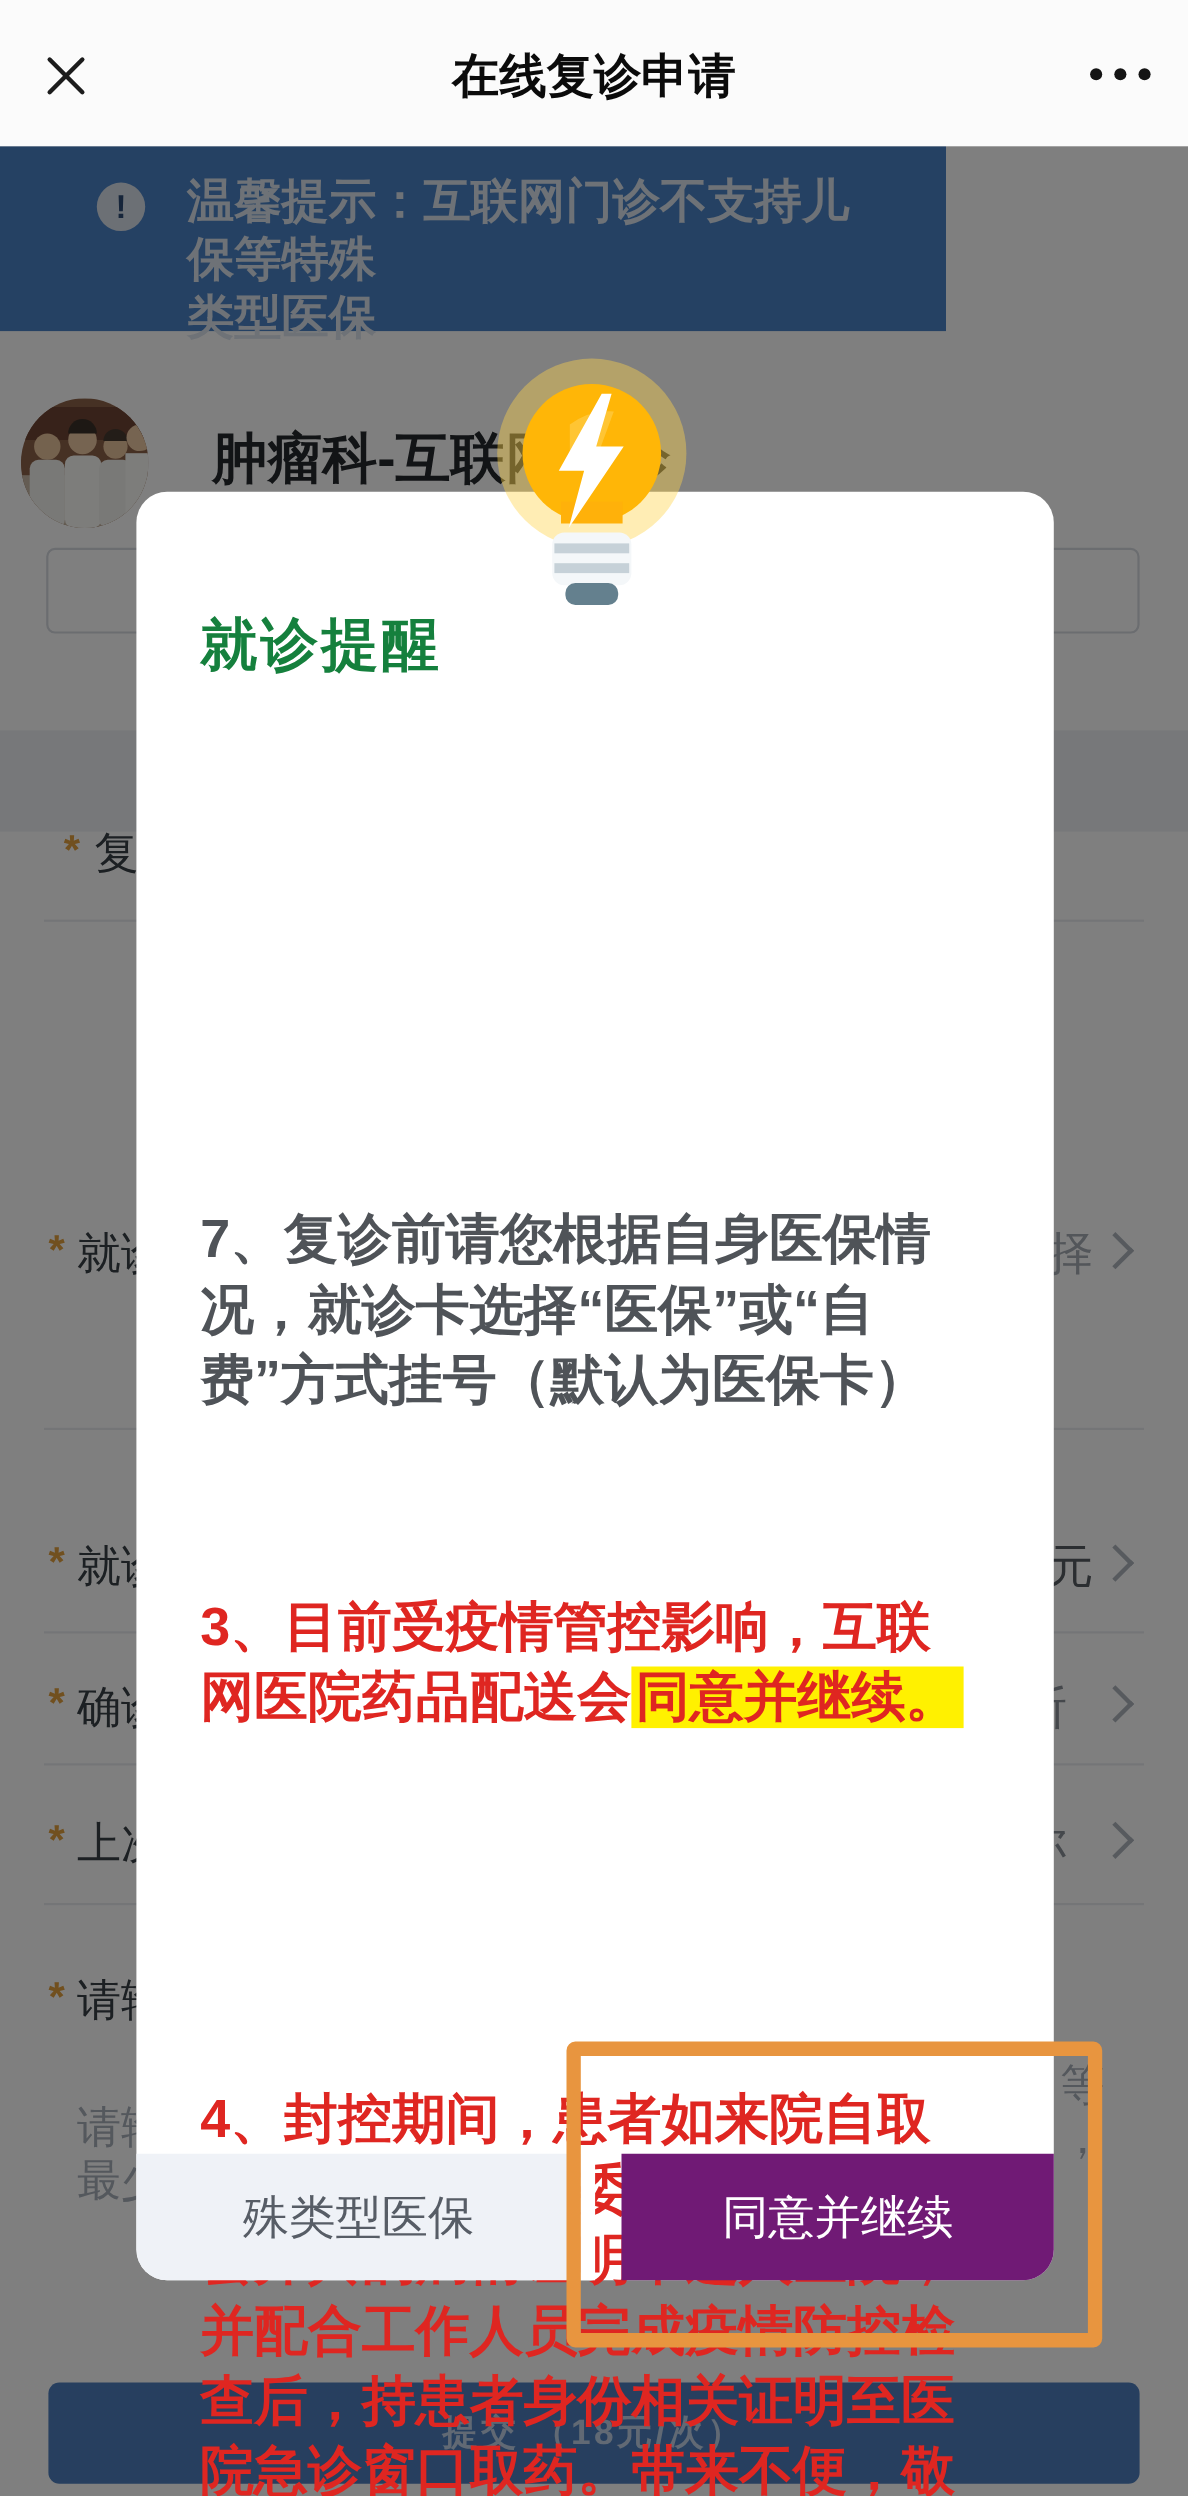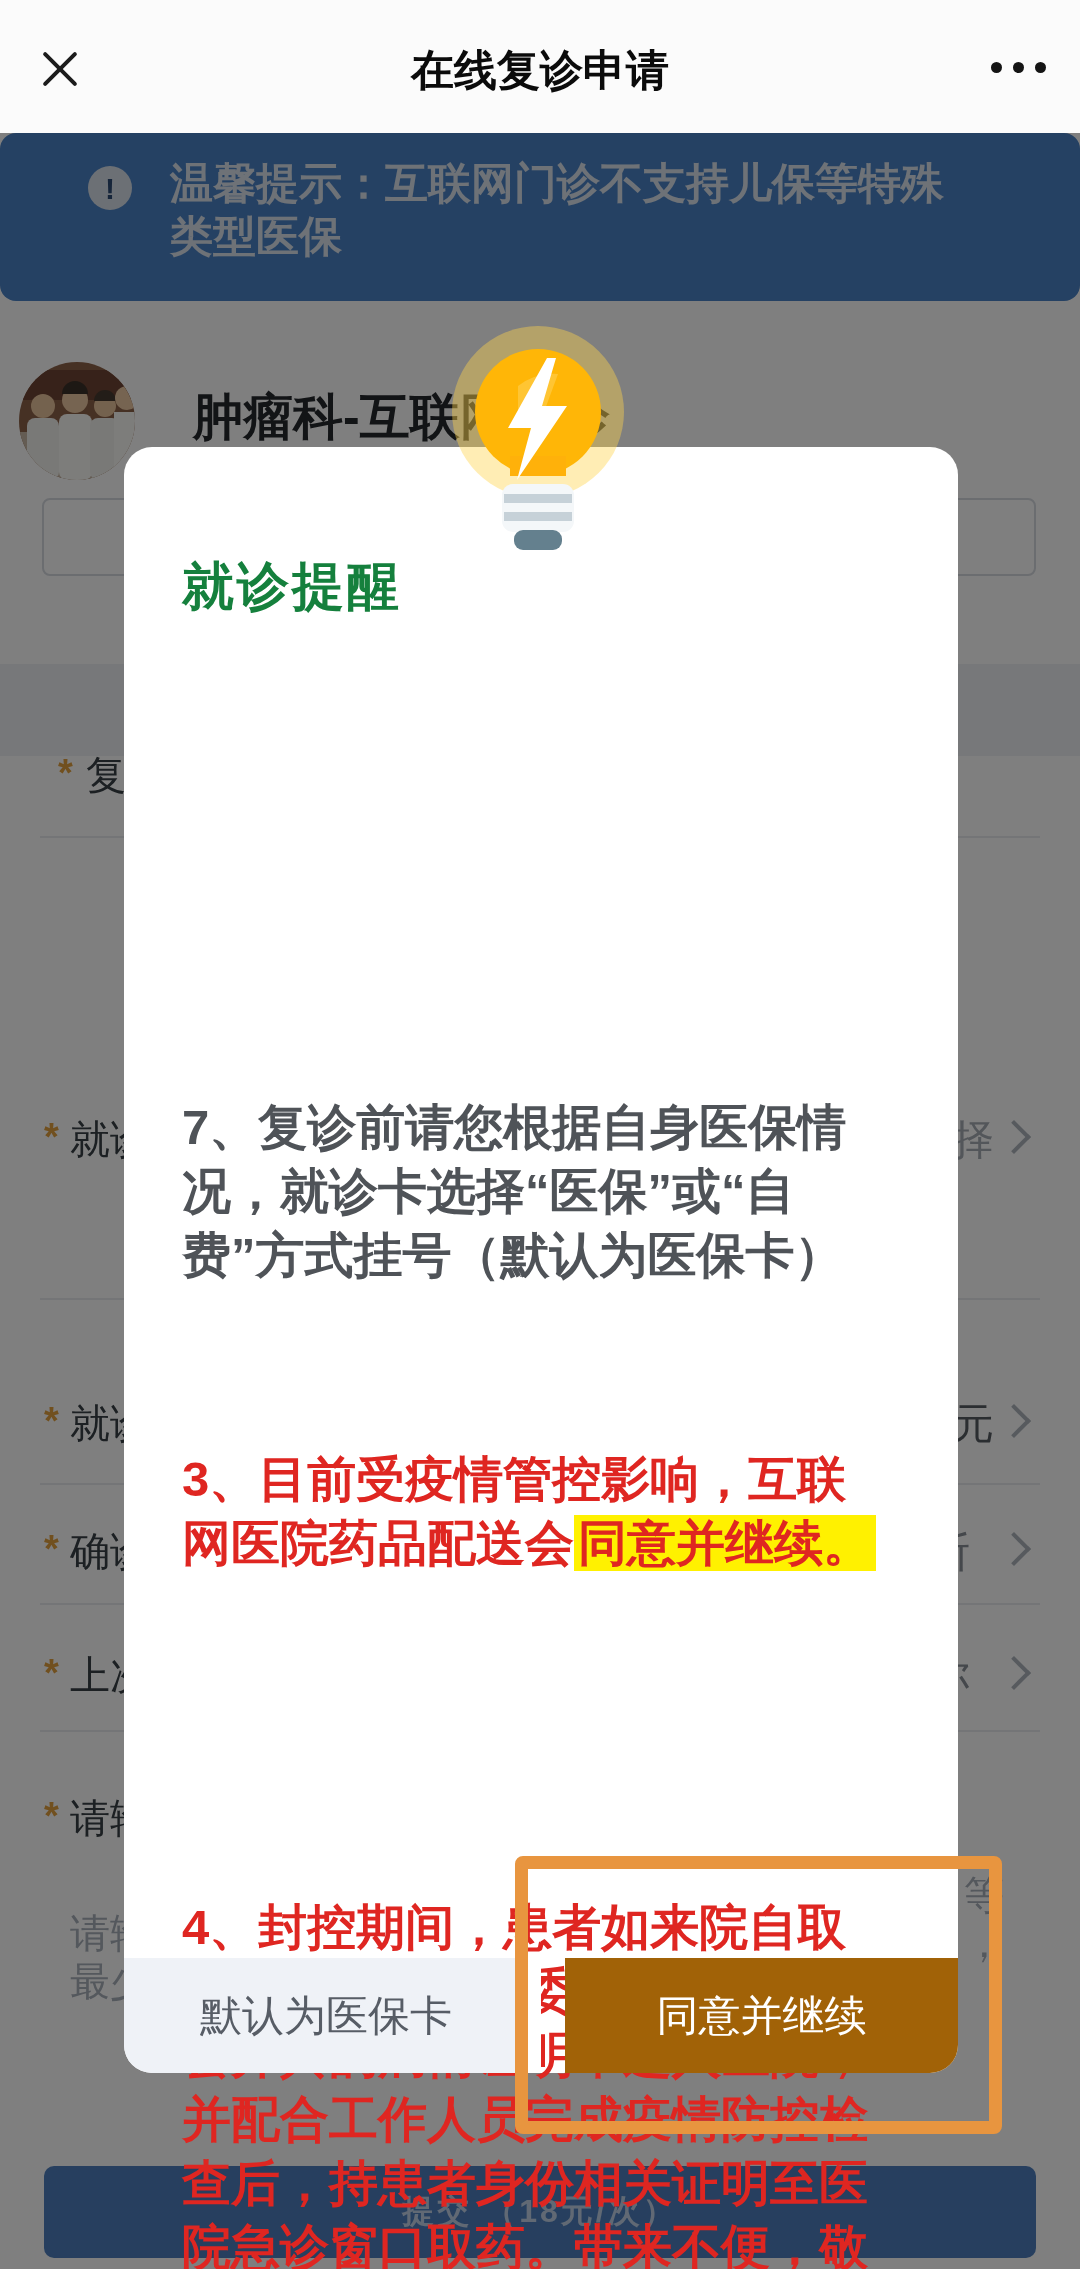--- a/index.html
+++ b/index.html
@@ -9,22 +9,22 @@
   .titlebar{position:absolute;left:0;top:0;width:1080px;height:133px;background:#fbfbfb;z-index:10;}
   .xicon{position:absolute;left:38px;top:48px;width:42px;height:42px;cursor:pointer;}
   .xicon i{position:absolute;left:-1px;top:19px;width:46px;height:4px;background:#1c1c1c;border-radius:2px;}
   .xicon i:first-child{transform:rotate(45deg);}
   .xicon i:last-child{transform:rotate(-45deg);}
   .page-title{position:absolute;left:0;top:0;width:100%;height:133px;line-height:140px;margin:0;
               text-align:center;font-size:43px;font-weight:600;color:#0b0b0b;}
   .dots{position:absolute;right:34px;top:62px;display:flex;gap:11px;cursor:pointer;}
   .dots i{width:11px;height:11px;border-radius:50%;background:#141414;}
   
-  .banner{position:absolute;left:0;top:133px;width:1080px;height:168px;background:#4A82C6;
-          box-sizing:border-box;padding:24px 60px 0 170px;border-radius:16px;}
+  .banner{position:absolute;left:0;top:133px;width:860px;height:168px;background:#4A82C6;
+          box-sizing:border-box;padding:24px 60px 0 170px;}
   .banner p{margin:0;white-space:pre-line;font-size:43px;line-height:53px;font-weight:700;color:#DCE4EE;}
   .info-badge{position:absolute;left:88px;top:166px;width:44px;height:44px;border-radius:50%;
               background:#D9E1EB;color:#2C4A74;font-size:30px;font-weight:900;text-align:center;line-height:46px;}
   
   .avatar{position:absolute;left:19px;top:362px;width:116px;height:118px;border-radius:50%;overflow:hidden;}
   .dept-title{position:absolute;left:193px;top:384px;margin:0;font-size:50px;font-weight:800;color:#25282C;}
   .inputbox{position:absolute;left:42px;top:498px;width:994px;height:78px;box-sizing:border-box;
             border:2px solid #D6DAE0;border-radius:8px;background:#fff;}
   .gapband{position:absolute;left:0;top:664px;width:1080px;height:92px;background:#EFF1F4;}
   .hairline{position:absolute;left:40px;width:1000px;height:2px;background:#E9EBEF;}
@@ -47,21 +47,21 @@
          z-index:60;box-sizing:border-box;}
   .m-title{position:absolute;left:58px;top:105px;margin:0;font-size:52px;font-weight:900;color:#15803d;letter-spacing:3px;}
   .m-p{position:absolute;left:58px;width:724px;margin:0;white-space:pre-line;
        font-size:49px;line-height:64px;font-weight:700;}
   .t-gray{color:#4F5358;} .t-red{color:#DF2621;}
   .hl{background:#FFF100;padding:1px 4px;}
   .btnrow{position:absolute;left:0;bottom:0;width:100%;height:115px;display:flex;}
   .btn{border:none;font-family:inherit;font-size:42px;font-weight:500;cursor:pointer;height:115px;}
   .btn-gray{width:404px;background:#EFF2F7;color:#575D66;border-bottom-left-radius:28px;}
   .btn-spacer{width:13px;background:#fff;}
-  .btn-blue{flex:1;background:#a16207;color:#FFFFFF;border-bottom-right-radius:28px;margin-left:24px;}
+  .btn-blue{flex:1;background:#701a75;color:#FFFFFF;border-bottom-right-radius:28px;margin-left:24px;}
   
   .bulb{position:absolute;left:444px;top:316px;z-index:70;}
   
   .orange-rect{position:absolute;left:515px;top:1856px;width:487px;height:278px;box-sizing:border-box;
                border:13px solid #E8953F;border-radius:8px;z-index:80;}
 </style>
 </head>
 <body>
 
 <div class="screen">
@@ -156,21 +156,21 @@
     <p class="m-p t-red" style="top:1000px"><span>3、目前受疫情管控影响，互联
 网医院药品配送会</span><span class="hl">同意并继续。</span></p>
     <p class="m-p t-red" style="top:1448px">4、封控期间，患者如来院自取
 药品前需联系居委会，携带居委
 会开具的病情证明单进入医院，
 并配合工作人员完成疫情防控检
 查后，持患者身份相关证明至医
 院急诊窗口取药。带来不便，敬
 请谅解！</p>
     <div class="btnrow">
-      <button class="btn btn-gray">默认为医保卡</button>
+      <button class="btn btn-gray">殊类型医保</button>
       <div class="btn-spacer"></div>
       <button class="btn btn-blue">同意并继续</button>
     </div>
   </div>
 
   <svg class="bulb" width="188" height="236" viewBox="0 0 188 236">
     <circle cx="94" cy="96" r="86" fill="#FFD34D" opacity="0.42"></circle>
     <circle cx="94" cy="96" r="63" fill="#FFB607"></circle>
     <path d="M66 140 h56 v20 h-56 z" fill="#FFB10A"></path>
     <circle cx="94" cy="96" r="63" fill="none"></circle>

